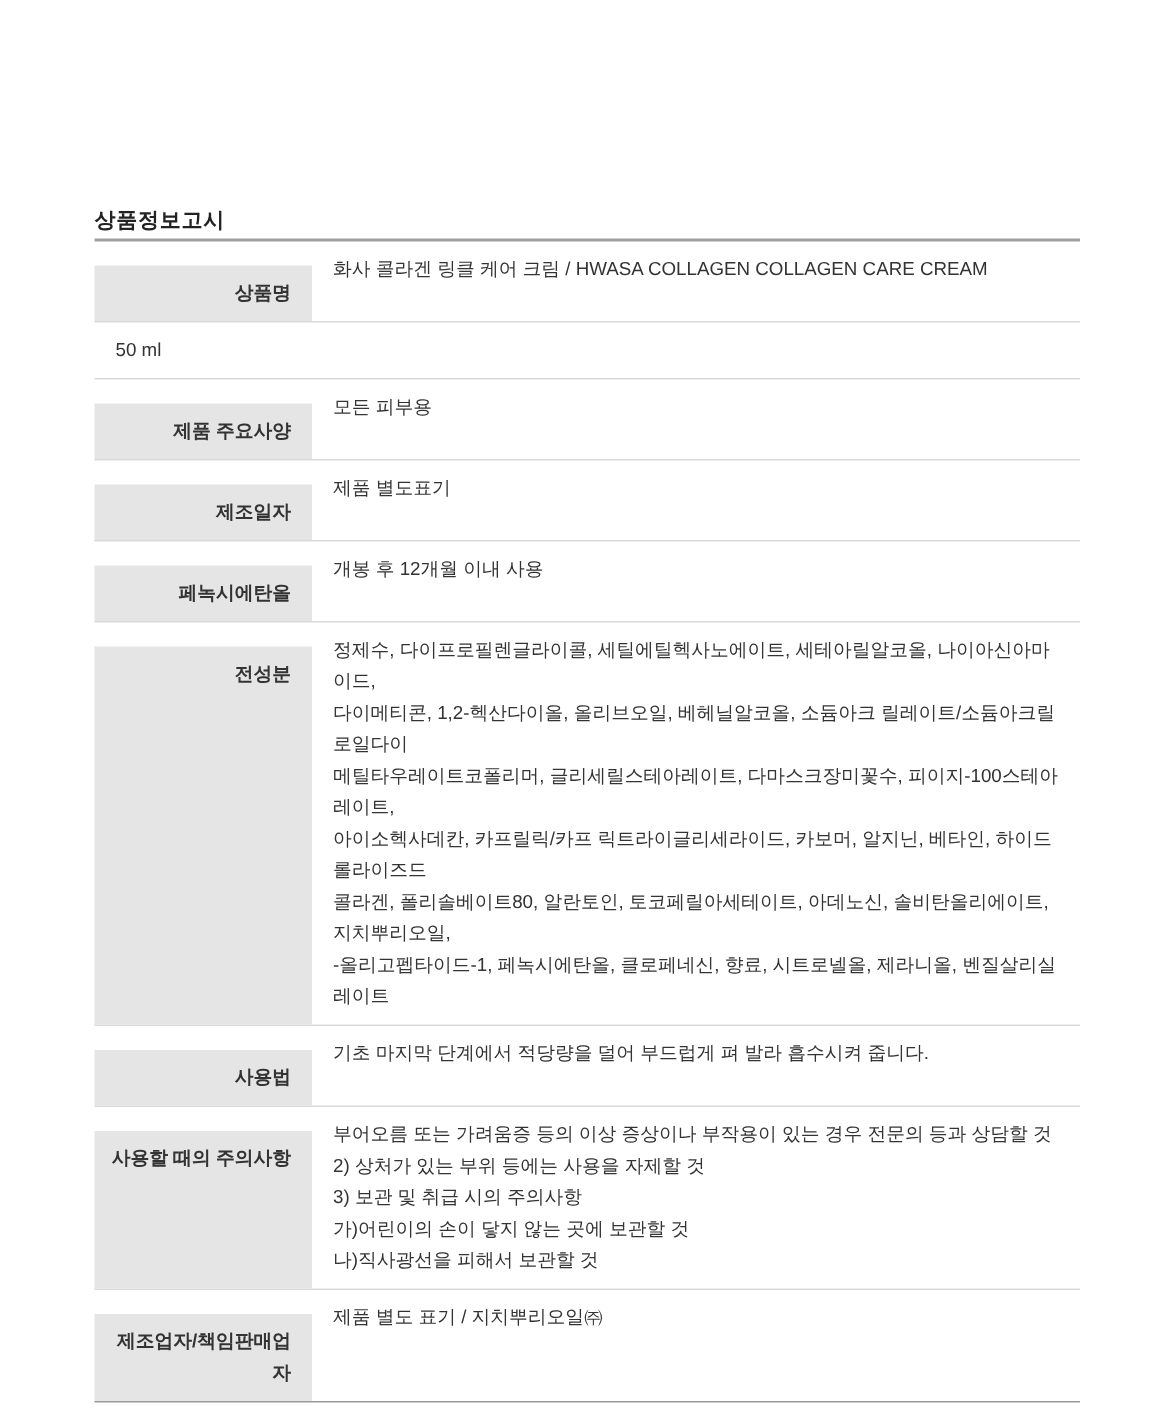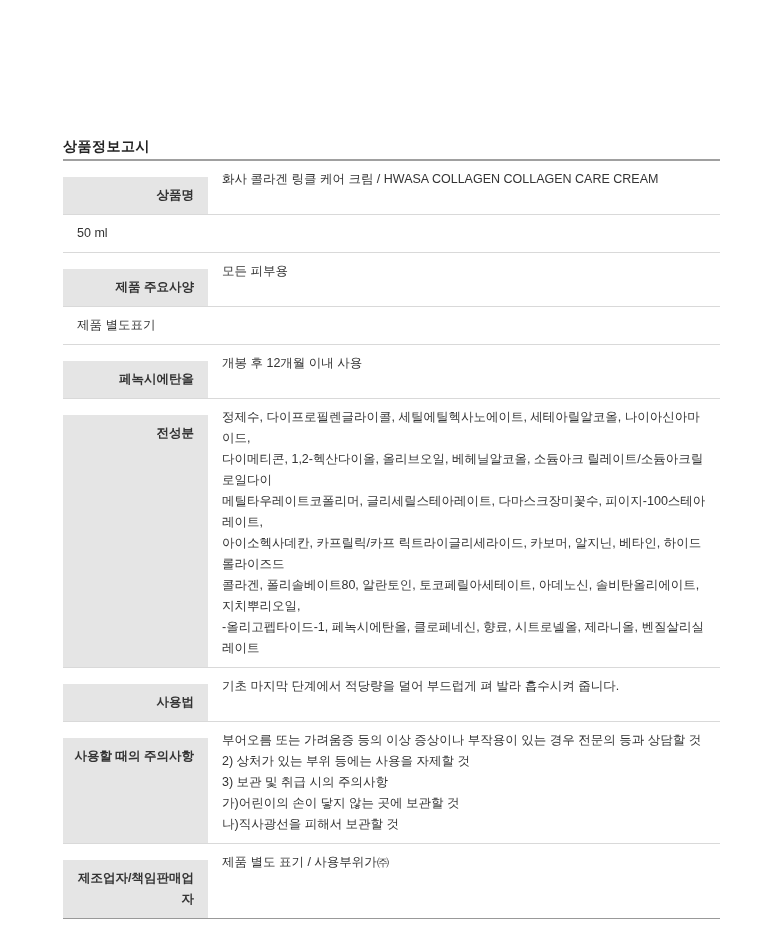--- a/index.html
+++ b/index.html
@@ -84,20 +84,21 @@
   </div>
 
   <div class="row">
     <div class="row-label">제품 주요사양</div>
     <div class="row-value">
             <div class="line">모든 피부용</div>
           </div>
   </div>
 
   <div class="row">
+    <div class="row-label">제조일자</div>
     <div class="row-value">
             <div class="line">제품 별도표기</div>
           </div>
   </div>
 
   <div class="row">
     <div class="row-label">페녹시에탄올</div>
     <div class="row-value">
             <div class="line">개봉 후 12개월 이내 사용</div>
           </div>
@@ -129,19 +130,19 @@
             <div class="line">2) 상처가 있는 부위 등에는 사용을 자제할 것</div>
             <div class="line">3) 보관 및 취급 시의 주의사항</div>
             <div class="line">가)어린이의 손이 닿지 않는 곳에 보관할 것</div>
             <div class="line">나)직사광선을 피해서 보관할 것</div>
           </div>
   </div>
 
   <div class="row">
     <div class="row-label">제조업자/책임판매업자</div>
     <div class="row-value">
-            <div class="line">제품 별도 표기 / 사용부위가㈜</div>
+            <div class="line">제품 별도 표기 / 지치뿌리오일㈜</div>
           </div>
   </div>
 
 </div>
   </div>
 </div>
 
 </body></html>

